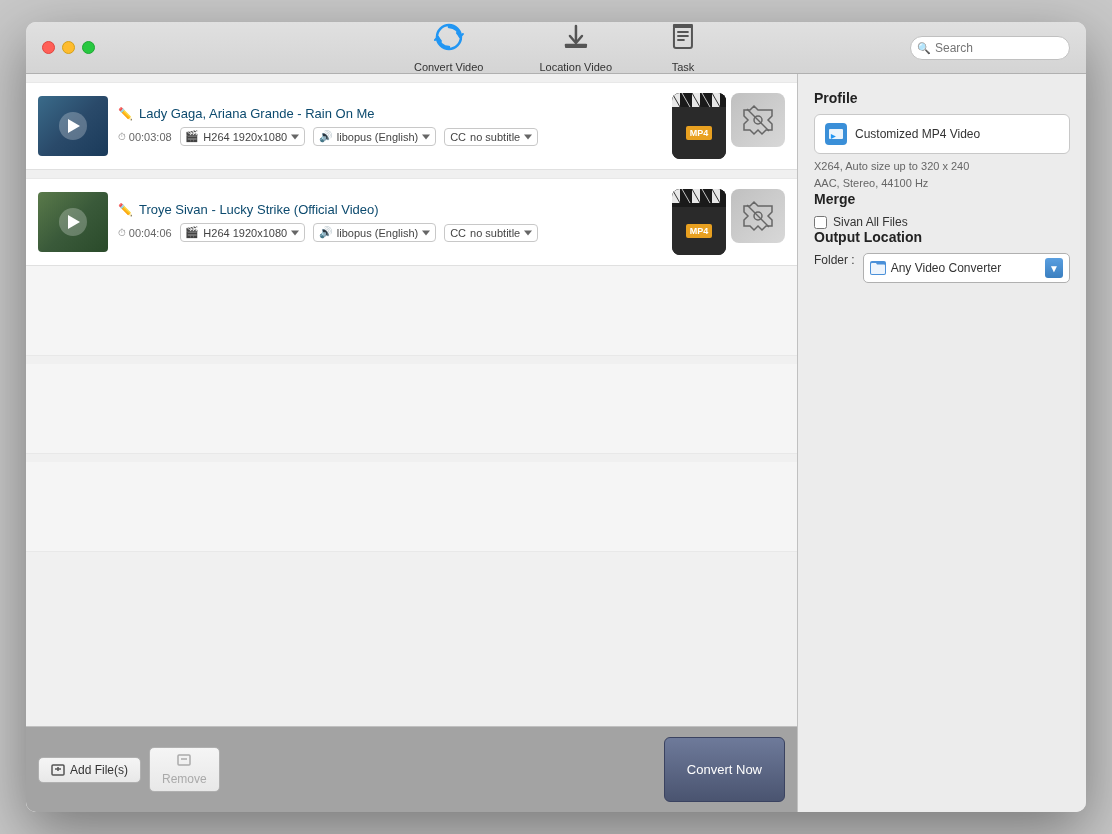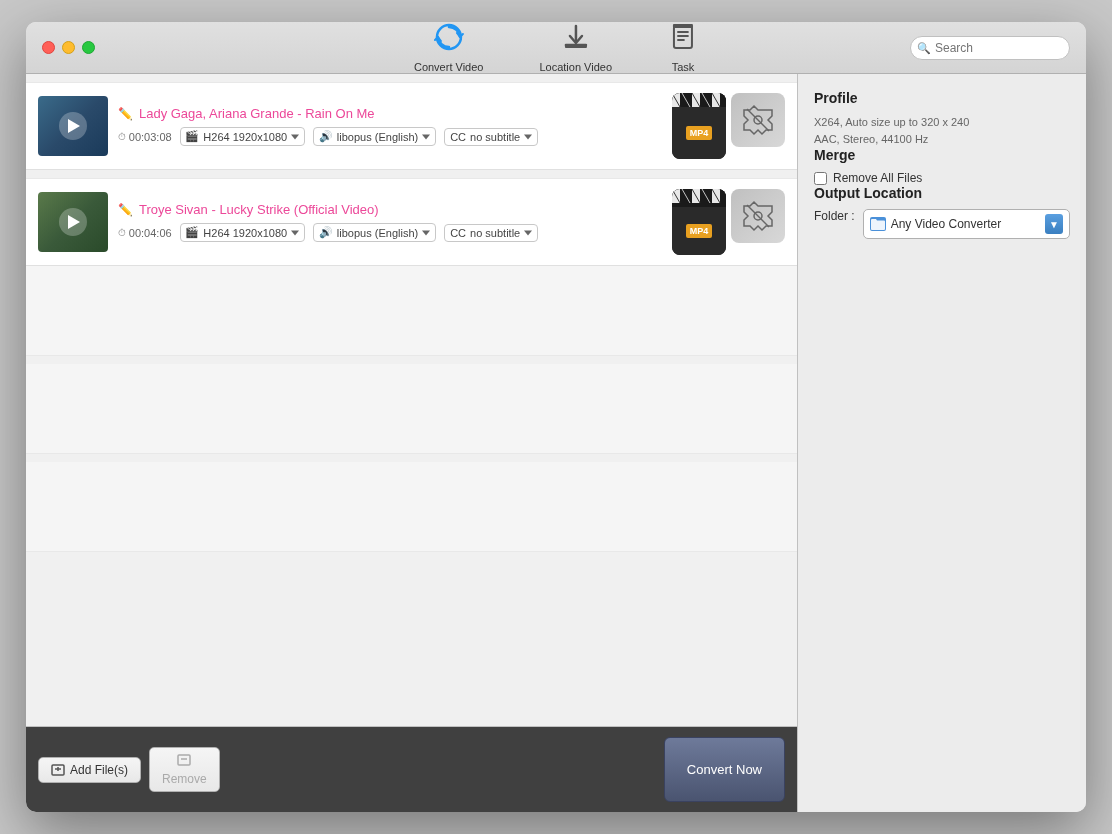--- a/index.html
+++ b/index.html
@@ -201,21 +201,21 @@
     }
 
     .edit-icon {
       color: #666;
       font-size: 12px;
     }
 
     .file-title {
       font-size: 13px;
       font-weight: 500;
-      color: #ec4899;
+      color: #0c4a6e;
     }
 
     .file-meta-row {
       display: flex;
       align-items: center;
       gap: 8px;
       flex-wrap: wrap;
     }
 
     .meta-item {
@@ -257,21 +257,21 @@
 
     
     .empty-row {
       height: 90px;
       border-bottom: 1px solid #e8e8e8;
       background: #f5f5f5;
     }
 
     
     .bottom-toolbar {
-      background: #404040;
+      background: #a3a3a3;
       border-top: 1px solid #c0c0c0;
       padding: 10px 12px;
       display: flex;
       align-items: center;
       gap: 8px;
       flex-shrink: 0;
     }
 
     .bottom-btn {
       display: flex;
@@ -722,31 +722,40 @@
         <button class="convert-now-btn">
           <span>Convert Now</span>
         </button>
       </div>
     </div>
 
     <div class="right-panel">
 
       <div class="panel-section">
         <div class="panel-section-title">Profile</div>
+        <div class="profile-box">
+          <div class="profile-icon">
+            <svg width="16" height="16" viewBox="0 0 16 16">
+              <rect x="1" y="3" width="14" height="10" rx="1" fill="white" opacity="0.9"></rect>
+              <text x="3" y="12" font-size="6" fill="#2196F3" font-weight="bold">▶</text>
+            </svg>
+          </div>
+          <span class="profile-text">Customized MP4 Video</span>
+        </div>
         <div class="profile-specs">
           <div>X264, Auto size up to 320 x 240</div>
           <div>AAC, Stereo, 44100 Hz</div>
         </div>
       </div>
 
       <div class="merge-section">
         <div class="panel-section-title">Merge</div>
         <div class="checkbox-row">
           <input type="checkbox" style="">
-          <span class="checkbox-label">Remove All Files</span>
+          <span class="checkbox-label">Sivan All Files</span>
         </div>
       </div>
 
       <div class="output-section">
         <div class="panel-section-title">Output Location</div>
         <div class="folder-row">
           <span class="folder-label">Folder :</span>
           <div class="folder-dropdown">
             <div class="folder-icon-wrap">
               <svg width="14" height="12" viewBox="0 0 14 12">

